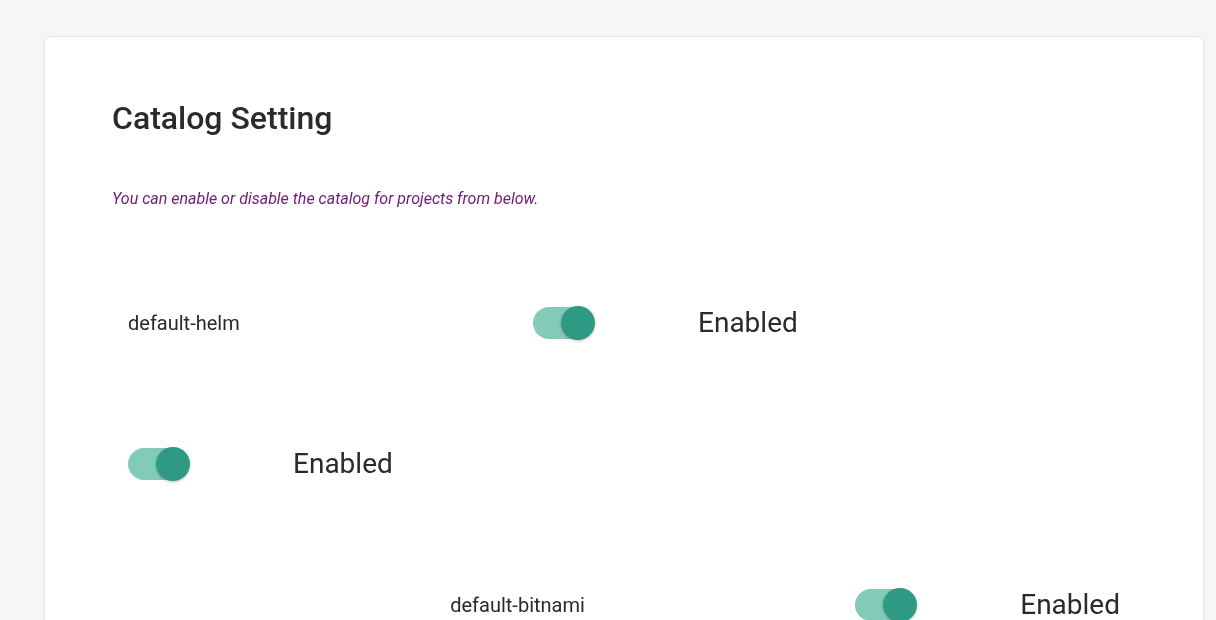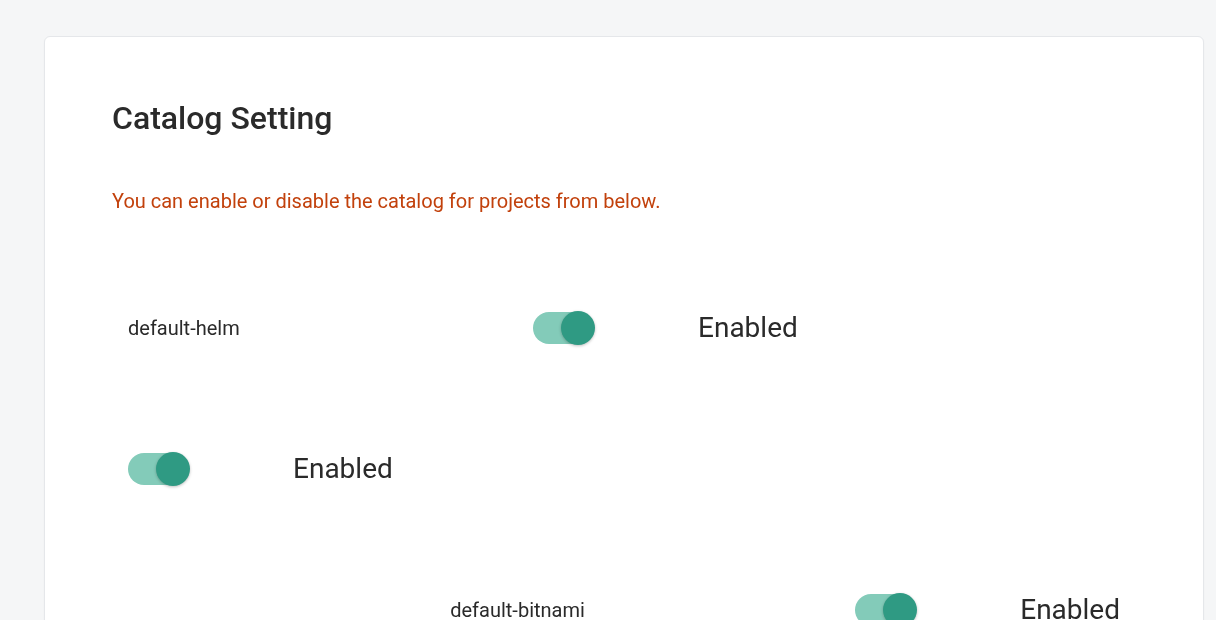--- a/index.html
+++ b/index.html
@@ -24,23 +24,24 @@
     .card-body {
       padding: 30px 35px 45px 35px;
     }
     .title {
       font-size: 32px;
       font-weight: 500;
       color: #2a2a2a;
       margin-bottom: 20px;
     }
     .subtitle {
-      font-size: 20px;
-      color: #c2410c;
+      font-size: 16px;
+      color: #701a75;
       margin-bottom: 50px;
+      font-style: italic;
     }
     .row {
       display: flex;
       align-items: center;
       margin-bottom: 44px;
     }
     .row:last-child {
       margin-bottom: 0;
       justify-content: flex-end;
     }

